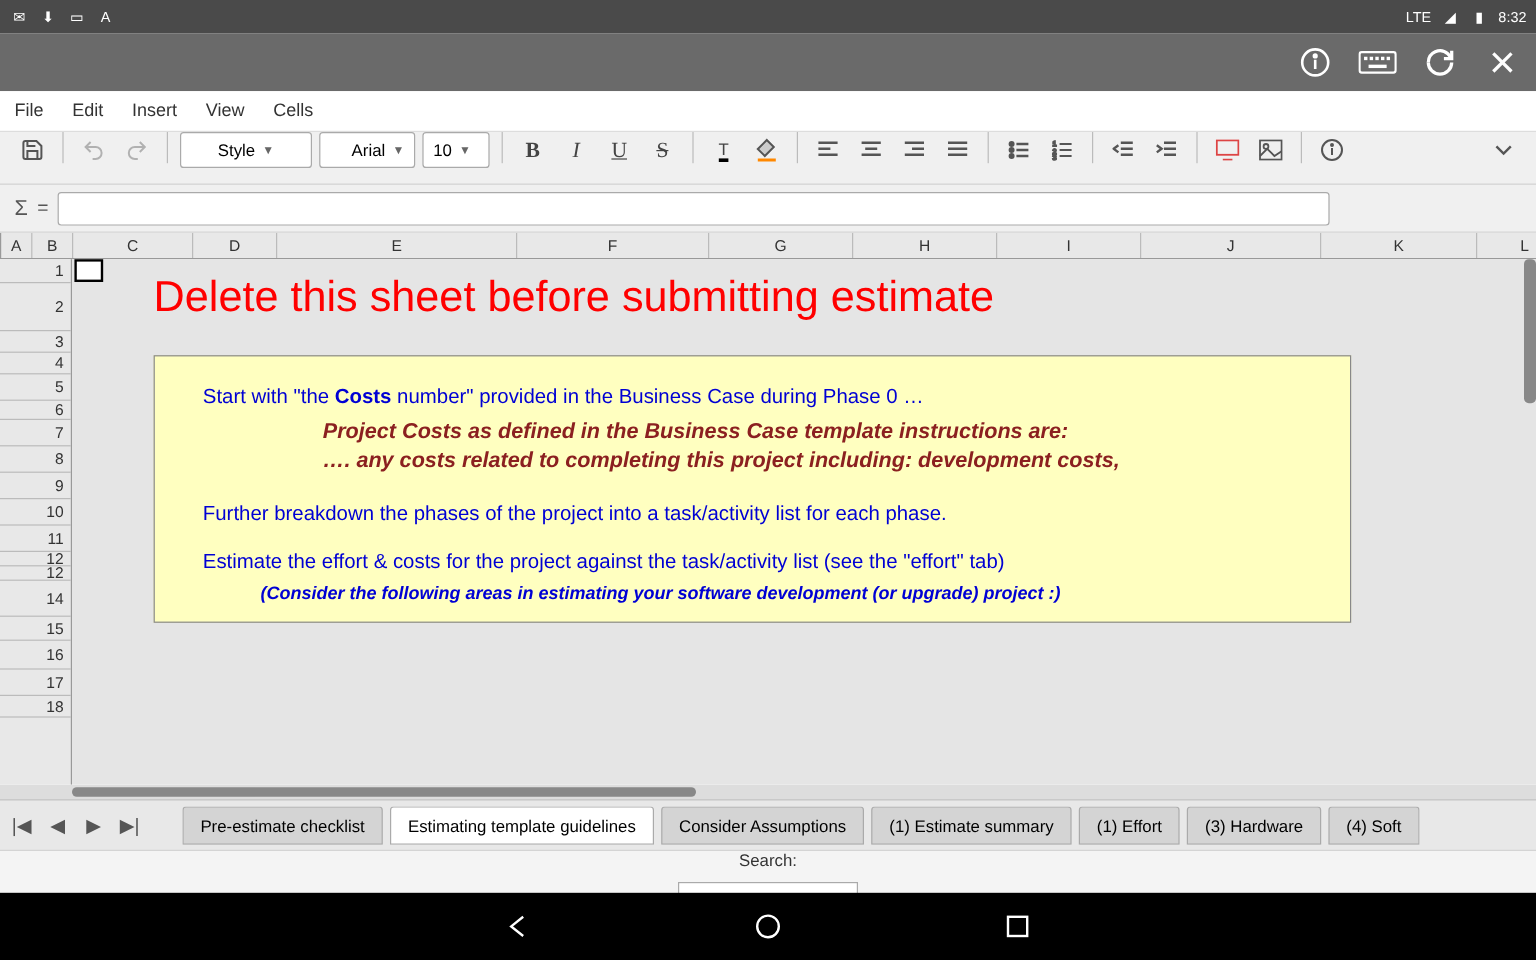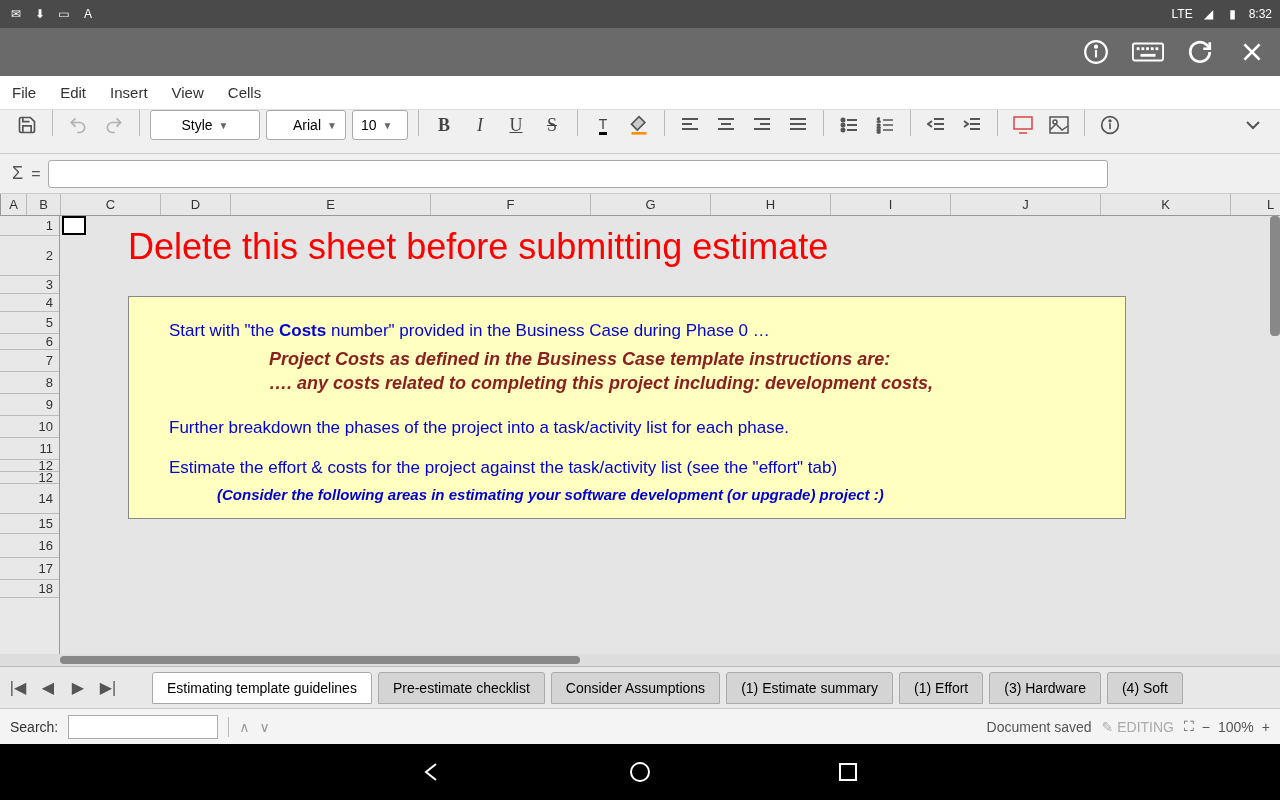--- a/index.html
+++ b/index.html
@@ -56,21 +56,21 @@
 .hscroll { height: 12px; background: #ddd; position: relative; }
 .hscroll-thumb { position: absolute; left: 60px; top: 2px; height: 8px; width: 520px; background: #888; border-radius: 4px; }
 
 
 .sheet-tabs { height: 42px; background: #e8e8e8; border-top: 1px solid #bbb; display: flex; align-items: center; padding: 0 6px; gap: 6px; }
 .nav-btn { width: 24px; height: 24px; display: flex; align-items: center; justify-content: center; color: #555; cursor: pointer; }
 .tab { height: 32px; padding: 0 14px; display: flex; align-items: center; font-size: 14px; background: #d4d4d4; border: 1px solid #aaa; border-radius: 3px 3px 0 0; cursor: pointer; white-space: nowrap; }
 .tab.active { background: #fff; }
 
 
-.bottom-bar { height: 36px; background: #f4f4f4; border-top: 1px solid #ccc; display: flex; align-items: center; padding: 0 10px; gap: 10px; font-size: 14px; }
+.bottom-bar { height: 36px; background: #f4f4f4; border-top: 1px solid #ccc; display: flex; align-items: center; padding: 0 10px; gap: 10px; font-size: 14px; flex-direction: column; }
 .search-label { color: #333; }
 .search-input { width: 150px; height: 24px; border: 1px solid #aaa; padding: 0 4px; }
 .bottom-spacer { flex: 1; }
 .doc-status { color: #555; }
 .zoom-group { display: flex; align-items: center; gap: 8px; color: #555; }
 
 
 .android-nav { height: 56px; background: #000; display: flex; align-items: center; justify-content: center; gap: 180px; }
 .android-nav .nav-ic { width: 28px; height: 28px; display: flex; align-items: center; justify-content: center; color: #fff; }
 
@@ -360,22 +360,22 @@
     <div class="hscroll-thumb"></div>
   </div>
 
 <div class="sheet-tabs">
   <div class="nav-btn">|◀</div>
   <div class="nav-btn">◀</div>
   <div class="nav-btn">▶</div>
   <div class="nav-btn">▶|</div>
   <div style="width:20px;"></div>
   <div id="tabs-container" style="display:flex;gap:6px;overflow:hidden;">
+      <div class="tab">Pre-estimate checklist</div>
       <div class="tab active">Estimating template guidelines</div>
-      <div class="tab">Pre-estimate checklist</div>
       <div class="tab">Consider Assumptions</div>
       <div class="tab">(1) Estimate summary</div>
       <div class="tab">(1) Effort</div>
       <div class="tab">(3) Hardware</div>
       <div class="tab">(4) Soft</div>
     </div>
 </div>
 
 <div class="bottom-bar">
   <span class="search-label">Search:</span>

